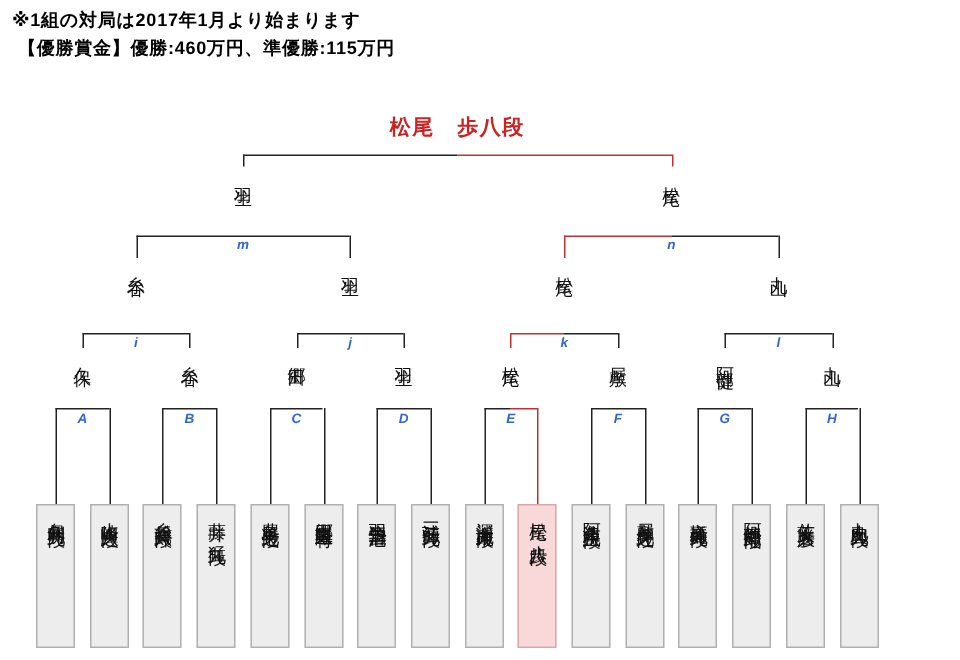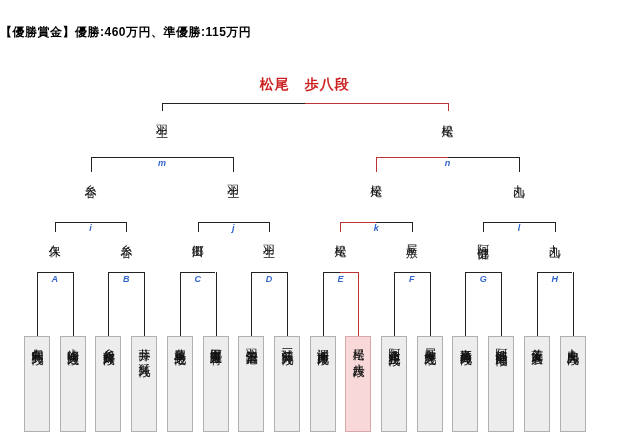--- a/index.html
+++ b/index.html
@@ -37,21 +37,22 @@
     position:absolute;
     transform:translateX(-50%);
     font-size:14px;font-weight:700;
     letter-spacing:1px;white-space:nowrap;
   }
 </style>
 </head>
 <body>
 
 <div id="stage">
-  <div class="hdr" style="left:0;top:24px">【優勝賞金】優勝:460万円、準優勝:115万円</div>
+  <div class="hdr" style="left:8px;top:5px">※1組の対局は2017年1月より始まります</div>
+  <div class="hdr" style="left:12px;top:24px">【優勝賞金】優勝:460万円、準優勝:115万円</div>
   <div class="champ" id="champ" style="left: 304.75px; top: 76px; color: rgb(204, 34, 34);">松尾　歩八段</div>
 <div class="ln" style="left: 37px; top: 272px; width: 1px; height: 64px; background: rgb(34, 34, 34);"></div>
     <div class="pbox" style="left: 24px; top: 336px;">
       <div class="vname">久保利明九段</div>
     </div>
     <div class="ln" style="left: 72.7px; top: 272px; width: 1px; height: 64px; background: rgb(34, 34, 34);"></div>
     <div class="pbox" style="left: 59.7px; top: 336px;">
       <div class="vname">山崎隆之八段</div>
     </div>
     <div class="ln" style="left: 108.4px; top: 272px; width: 1px; height: 64px; background: rgb(34, 34, 34);"></div>

